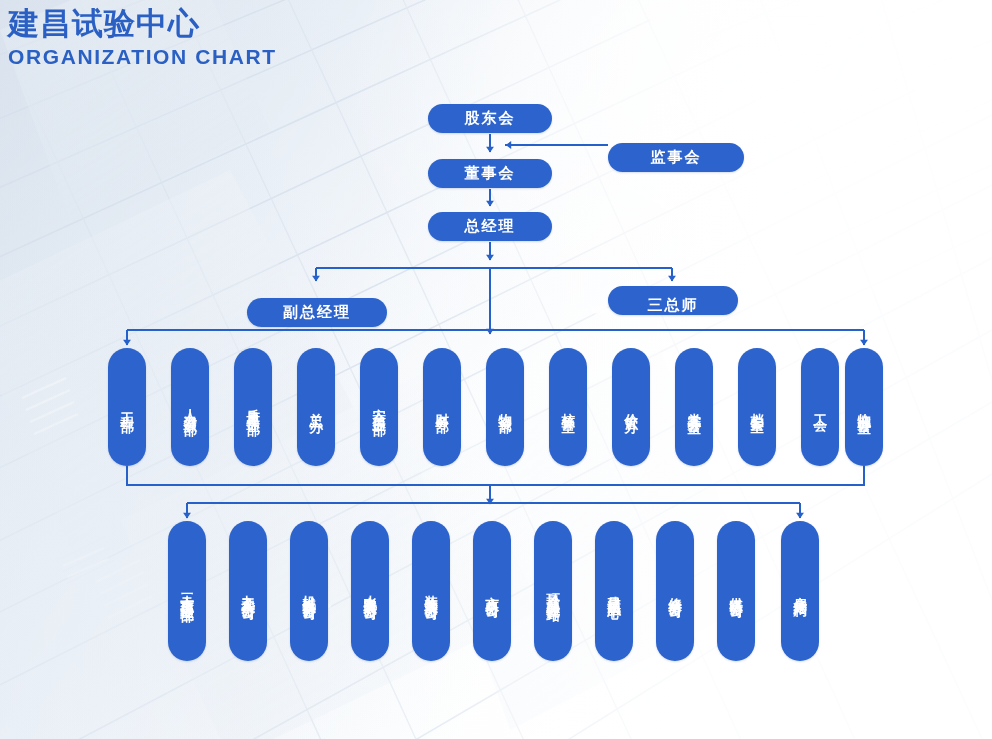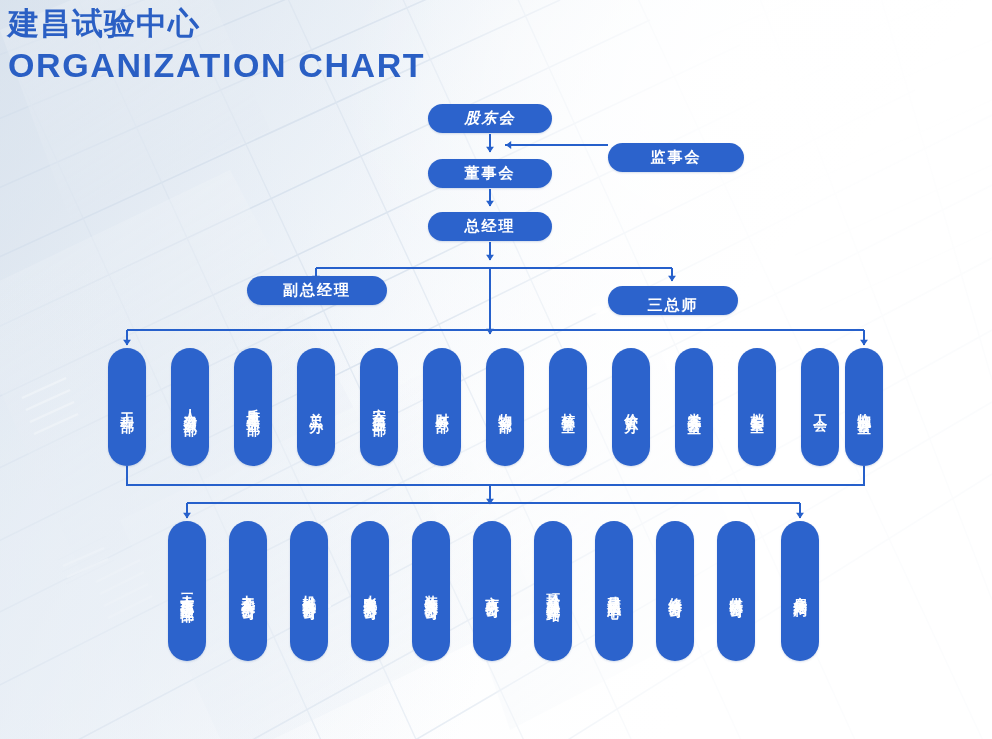--- a/index.html
+++ b/index.html
@@ -46,21 +46,21 @@
   }
   .title-cn {
     font-size: 31px;
     font-weight: 700;
     color: #2a5fc4;
     letter-spacing: 1px;
     line-height: 1.25;
     font-family: "DejaVu Sans", "Liberation Sans", sans-serif;
   }
   .title-en {
-    font-size: 34px;
+    font-size: 21px;
     font-weight: 700;
     color: #2a5fc4;
     letter-spacing: 1.6px;
     line-height: 1.25;
     margin-top: 1px;
   }
 
   
   .node {
     position: absolute;
@@ -235,37 +235,37 @@
       <path d="M127,466 L127,485 L864,485 L864,466"></path>
 
       <line x1="490" y1="485" x2="490" y2="504" marker-end="url(#arrDown)"></line>
 
       <path d="M187,503 L800,503"></path>
       <line x1="187" y1="503" x2="187" y2="518" marker-end="url(#arrDown)"></line>
       <line x1="800" y1="503" x2="800" y2="518" marker-end="url(#arrDown)"></line>
     </g>
   </svg>
 
-  <div class="node horizontal" style="left:428px; top:104px; width:124px;font-style:italic;">
+  <div class="node horizontal" style="left:428px; top:104px; width:124px;">
     <span>股东会</span>
   </div>
 
   <div class="node horizontal" style="left:608px; top:143px; width:136px;">
     <span>监事会</span>
   </div>
 
   <div class="node horizontal" style="left:428px; top:212px; width:124px;">
     <span>总经理</span>
   </div>
 
   <div class="node horizontal" style="left:428px; top:159px; width:124px;">
     <span>董事会</span>
   </div>
 
-  <div class="node horizontal" style="left:247px; top:276px; width:140px;">
+  <div class="node horizontal" style="left:247px; top:298px; width:140px;">
     <span>副总经理</span>
   </div>
 
   <div class="node horizontal" style="left:608px; top:286px; width:130px;align-items:flex-end;">
     <span>三总师</span>
   </div>
 
   <div class="node vertical" style="left:108px; top:348px; width:38px; height:118px;">
     <span>工程部</span>
   </div>

